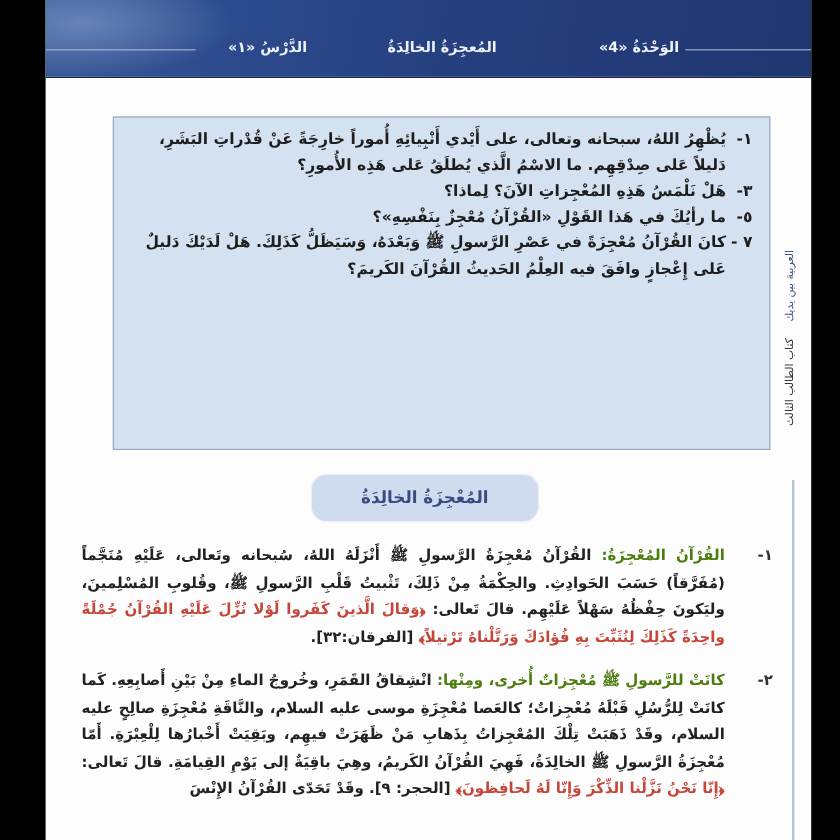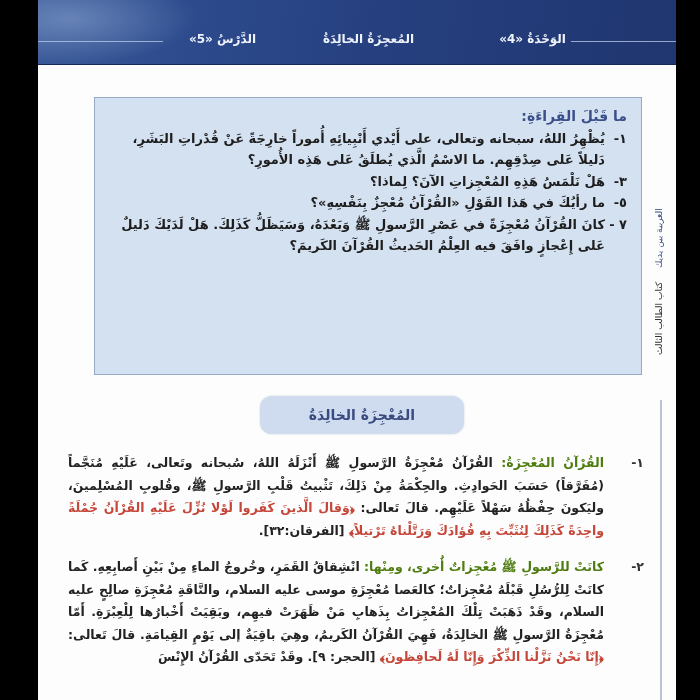--- a/index.html
+++ b/index.html
@@ -58,21 +58,21 @@
     }
     .prereading .box-title {
       font-weight: bold; color: #3b4f8a; font-size: 14px; margin-bottom: 0;
     }
     .prereading .q {
       font-weight: bold; padding-right: 22px; text-indent: -22px;
     }
     .prereading .q .num { display: inline-block; width: 22px; text-indent: 0; }
 
     .section-pill {
-      position: absolute; left: 222px; top: 396px; width: 204px; height: 38px;
+      position: absolute; left: 222px; top: 396px; width: 188px; height: 38px;
       background: #cfdcef; border-radius: 12px;
       box-shadow: 0 0 2px rgba(120,140,180,0.4);
       display: flex; align-items: center; justify-content: center;
       font-weight: bold; font-size: 14px; color: #3a4b80; direction: rtl;
     }
 
     .body-text {
       position: absolute; left: 30px; top: 452px; width: 580px;
       direction: rtl; text-align: justify;
       font-size: 12.5px; line-height: 22.5px; color: #222;
@@ -87,33 +87,32 @@
 <body>
 
 <div class="page">
 
   <div class="header-band">
     <div class="header-swirl"></div>
     <div class="header-items">
       <div class="header-rule hr-right"></div>
       <span class="h-unit">الوَحْدَةُ «4»</span>
       <span class="h-title">المُعجِزَةُ الخالِدَةُ</span>
-      <span class="h-lesson">الدَّرْسُ «5»</span>
+      <span class="h-lesson">الدَّرْسُ «١»</span>
       <div class="header-rule hr-left"></div>
     </div>
   </div>
 
   <div class="side-label">
     <span>العربية بين يديك</span>
     <span class="s2">كتاب الطالب الثالث</span>
   </div>
   <div class="side-rule"></div>
 
   <div class="prereading">
-    <div class="box-title">ما قَبْلَ القِراءَةِ:</div>
     <div class="q"><span class="num">١-</span><span>يُظْهِرُ اللهُ، سبحانه وتعالى، على أَيْدي أَنْبِيائِهِ أُموراً خارِجَةً عَنْ قُدْراتِ البَشَرِ، دَليلاً عَلى صِدْقِهِم. ما الاسْمُ الَّذي يُطلَقُ عَلى هَذِه الأُمورِ؟</span></div>
     <div class="q"><span class="num">٣-</span><span>هَلْ نَلْمَسُ هَذِهِ المُعْجِزاتِ الآنَ؟ لِماذا؟</span></div>
     <div class="q"><span class="num">٥-</span><span>ما رأيُكَ في هَذا القَوْلِ «القُرْآنُ مُعْجِزٌ بِنَفْسِهِ»؟</span></div>
     <div class="q"><span class="num">٧ -</span><span>كانَ القُرْآنُ مُعْجِزَةً في عَصْرِ الرَّسولِ ﷺ وَبَعْدَهُ، وَسَيَظَلُّ كَذَلِكَ. هَلْ لَدَيْكَ دَليلٌ عَلى إِعْجازٍ وافَقَ فيه العِلْمُ الحَديثُ القُرْآنَ الكَريمَ؟</span></div>
   </div>
 
   <div class="section-pill">المُعْجِزَةُ الخالِدَةُ</div>
 
   <div class="body-text">
     <div class="para">

